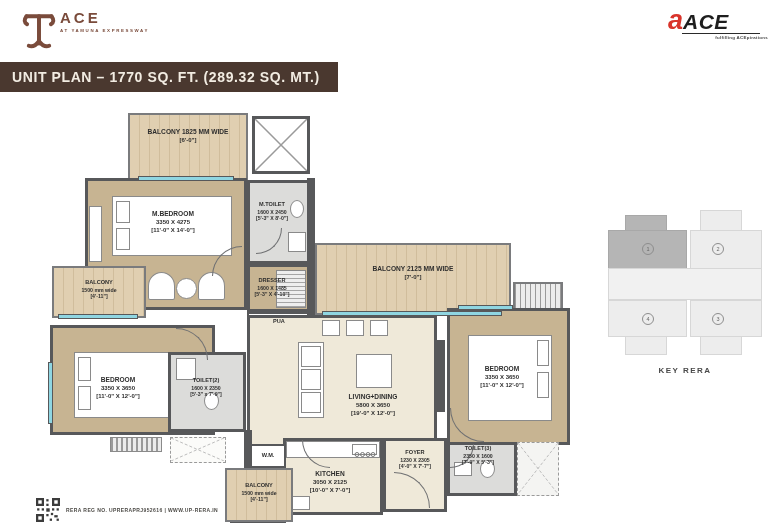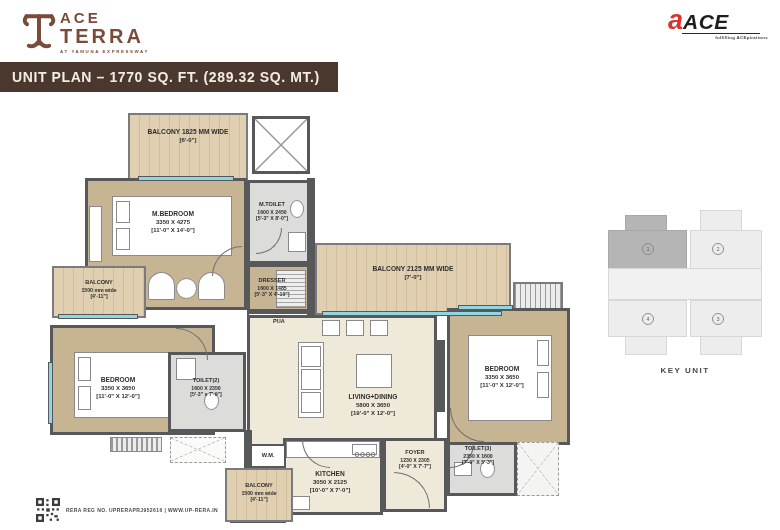--- a/index.html
+++ b/index.html
@@ -72,21 +72,20 @@
     <path d="M8 14 H52"></path>
     <path d="M8 14 q-7 9 1 14"></path>
     <path d="M52 14 q7 9 -1 14"></path>
     <path d="M30 14 V62"></path>
     <path d="M30 58 q-9 12 -18 8"></path>
     <path d="M30 58 q9 12 18 8"></path>
   </g>
 </svg>
 <div class="brand-text">
   <span class="b1">ACE</span>
-  <span class="b2">TERRA</span>
   <span class="b3">AT YAMUNA EXPRESSWAY</span>
 </div>
 
 <div class="dev">
   <div class="dev-row">
     <span class="dev-a">a</span>
     <span class="dev-name">ACE</span>
   </div>
   <div class="dev-line"></div>
   <span class="dev-tag">fulfilling ACEpirations</span>
@@ -295,21 +294,21 @@
   <div class="kp-num" style="left:112px;top:48px;">
       <span>2</span>
     </div>
   <div class="kp-num" style="left:42px;top:118px;">
       <span>4</span>
     </div>
   <div class="kp-num" style="left:112px;top:118px;">
       <span>3</span>
     </div>
 </div>
-<div class="kp-title"><span>KEY UNIT</span></div>
+<div class="kp-title"><span>KEY RERA</span></div>
 
 <svg class="abs" style="left:36px;top:498px;" width="24" height="24" viewBox="0 0 21 21">
   <rect width="21" height="21" fill="#fff"></rect>
   <g fill="#3c3c3c">
     <rect x="0" y="0" width="7" height="7"></rect>
       <rect x="14" y="0" width="7" height="7"></rect>
       <rect x="0" y="14" width="7" height="7"></rect>
     <rect x="2" y="2" width="3" height="3" fill="#fff"></rect>
       <rect x="16" y="2" width="3" height="3" fill="#fff"></rect>
       <rect x="2" y="16" width="3" height="3" fill="#fff"></rect>

